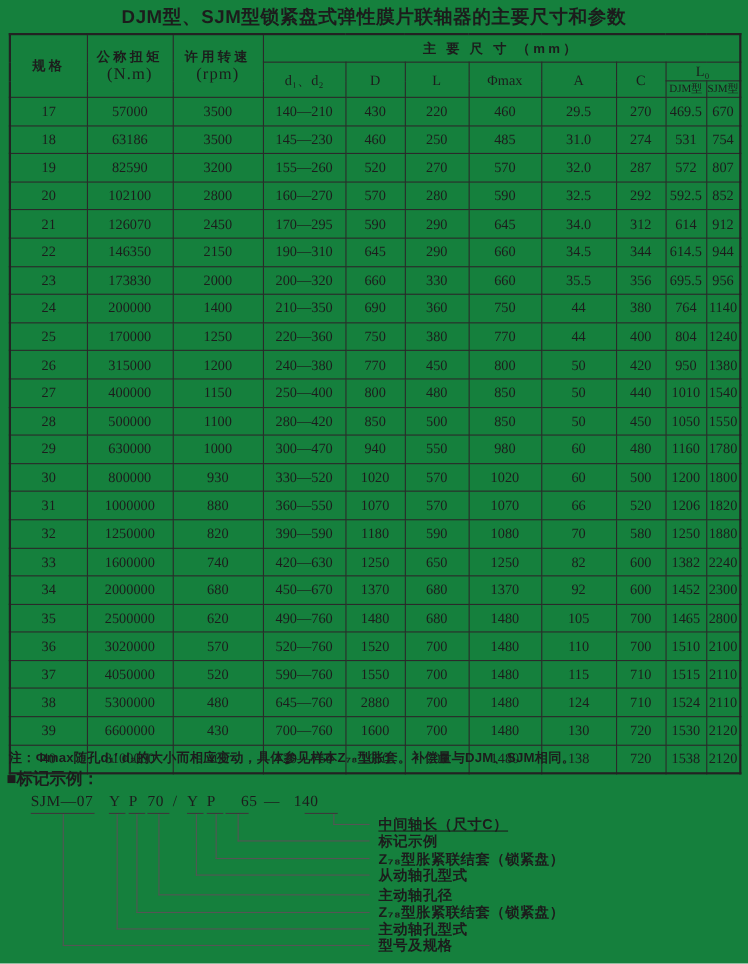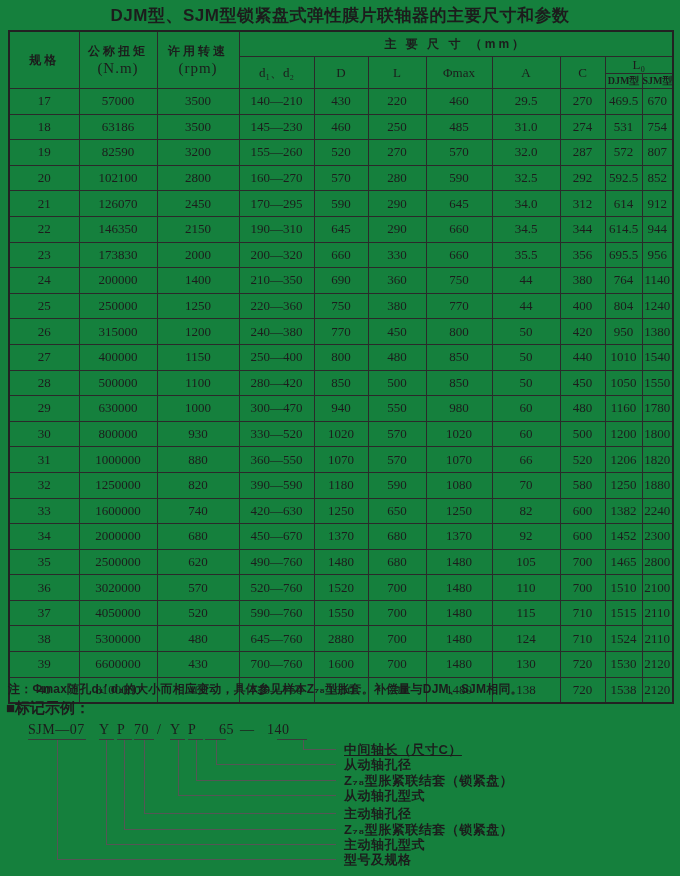--- a/index.html
+++ b/index.html
@@ -21,21 +21,21 @@
     border:1px solid #2a2a2a;text-align:center;vertical-align:middle;
     padding:0;overflow:hidden;white-space:nowrap;
   }
   .th-cn{font-size:12px;font-weight:bold;letter-spacing:3px;}
   .th-unit{font-size:15px;font-weight:normal;letter-spacing:1px;
     font-family:"Liberation Serif","DejaVu Sans",serif;}
   .th-dim{font-size:13px;font-weight:normal;
     font-family:"Liberation Serif","DejaVu Sans",serif;}
   tr.hr1 th{height:24px;}
   tr.hr2 th{height:16px;}
-  tr.hr3 th{height:14px;font-size:10px;font-weight:bold;letter-spacing:0;
+  tr.hr3 th{height:14px;font-size:10px;font-weight:normal;letter-spacing:0;
     font-family:"Liberation Serif","DejaVu Sans",serif;}
   tbody td{
     height:24.6px;font-size:13px;
     font-family:"Liberation Serif","DejaVu Sans",serif;
   }
   .note{
     position:absolute;top:681px;left:8px;width:664px;margin:0;
     font-size:12px;font-weight:bold;letter-spacing:0.2px;
   }
   .ex-heading{
@@ -204,21 +204,21 @@
           <td>690</td>
           <td>360</td>
           <td>750</td>
           <td>44</td>
           <td>380</td>
           <td>764</td>
           <td>1140</td>
         </tr>
         <tr>
           <td>25</td>
-          <td>250000</td>
+          <td>170000</td>
           <td>1250</td>
           <td>220—360</td>
           <td>750</td>
           <td>380</td>
           <td>770</td>
           <td>44</td>
           <td>400</td>
           <td>804</td>
           <td>1240</td>
         </tr>
@@ -445,21 +445,21 @@
       <div class="uline" style="left: 188px; width: 15px;"></div>
       <div class="lline" style="left: 196px; width: 140px; height: 41px;"></div>
       <div class="token" style="left: 219px;">65</div>
       <div class="uline" style="left: 205px; width: 21px;"></div>
       <div class="lline" style="left: 216px; width: 120px; height: 25px;"></div>
       <div class="token" style="left: 240px;">—</div>
       <div class="token" style="left: 267px;">140</div>
       <div class="uline" style="left: 277px; width: 30px;"></div>
       <div class="lline" style="left: 303px; width: 33px; height: 10px;"></div>
       <div class="dlabel" style="top: 20px; text-decoration: underline;">中间轴长（尺寸C）</div>
-      <div class="dlabel" style="top: 35px;">从动轴孔径</div>
+      <div class="dlabel" style="top: 35px;">标记示例</div>
       <div class="dlabel" style="top: 51px;">Z₇₈型胀紧联结套（锁紧盘）</div>
       <div class="dlabel" style="top: 66px;">从动轴孔型式</div>
       <div class="dlabel" style="top: 84px;">主动轴孔径</div>
       <div class="dlabel" style="top: 100px;">Z₇₈型胀紧联结套（锁紧盘）</div>
       <div class="dlabel" style="top: 115px;">主动轴孔型式</div>
       <div class="dlabel" style="top: 130px;">型号及规格</div>
     </div>
 
 </div>
 

